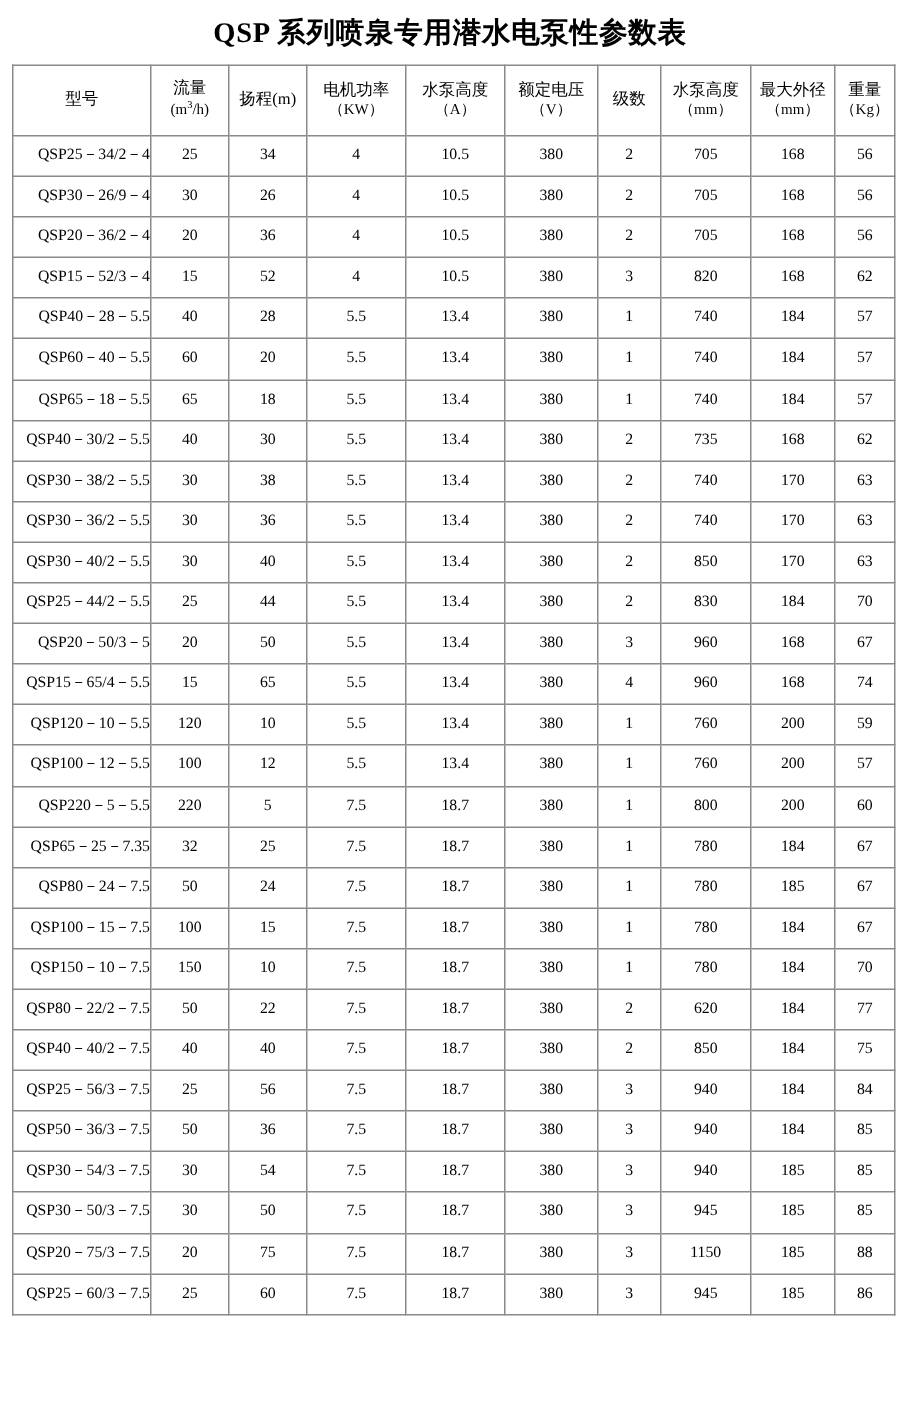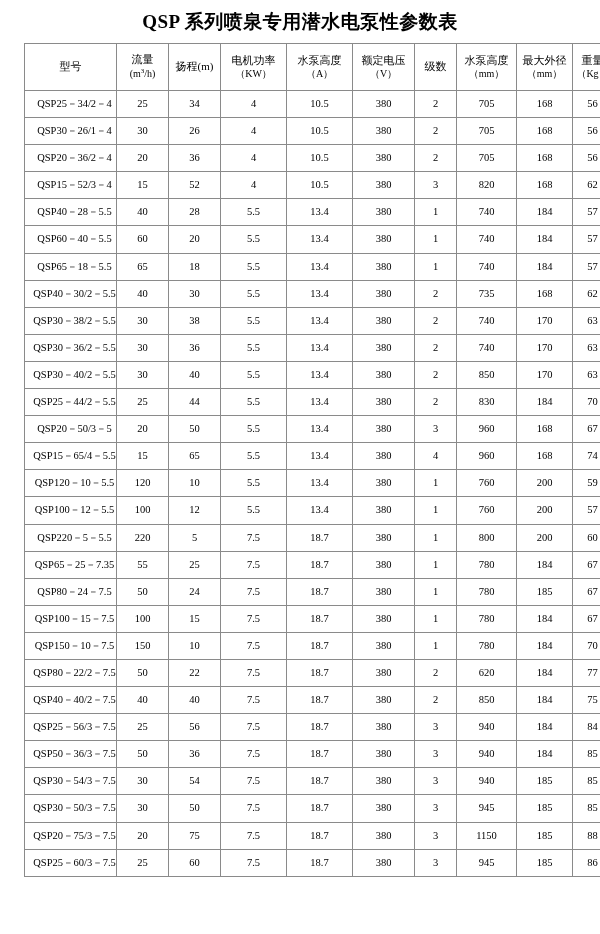--- a/index.html
+++ b/index.html
@@ -11,21 +11,21 @@
     width: 600px;
     height: 934px;
     font-family: "Liberation Serif", "DejaVu Serif", serif;
     color: #000000;
     overflow: hidden;
   }
   .page {
     width: 600px;
     height: 934px;
     box-sizing: border-box;
-    padding: 0 24px;
+    padding: 0 8px;
     position: relative;
   }
   .title {
     text-align: center;
     font-size: 19px;
     font-weight: bold;
     letter-spacing: 0.5px;
     padding-top: 9px;
     padding-bottom: 8px;
     font-family: "Liberation Serif", "DejaVu Serif", serif;
@@ -50,21 +50,21 @@
     height: 46px;
     font-weight: normal;
     font-size: 11px;
   }
   table.spec tbody td {
     height: 26.1px;
     font-size: 10.5px;
   }
   table.spec tbody td.model {
     font-size: 10.5px;
-    text-align: center;
+    text-align: right;
     padding-left: 8px;
   }
   .hdr-two-line {
     display: block;
     line-height: 1.25;
   }
   .hdr-sub {
     display: block;
     font-size: 10px;
     line-height: 1.25;
@@ -152,21 +152,21 @@
           <td>34</td>
           <td>4</td>
           <td>10.5</td>
           <td>380</td>
           <td>2</td>
           <td>705</td>
           <td>168</td>
           <td>56</td>
         </tr>
         <tr>
-          <td class="model">QSP30－26/1－4</td>
+          <td class="model">QSP30－26/9－4</td>
           <td>30</td>
           <td>26</td>
           <td>4</td>
           <td>10.5</td>
           <td>380</td>
           <td>2</td>
           <td>705</td>
           <td>168</td>
           <td>56</td>
         </tr>
@@ -345,21 +345,21 @@
           <td>7.5</td>
           <td>18.7</td>
           <td>380</td>
           <td>1</td>
           <td>800</td>
           <td>200</td>
           <td>60</td>
         </tr>
         <tr>
           <td class="model">QSP65－25－7.35</td>
-          <td>55</td>
+          <td>32</td>
           <td>25</td>
           <td>7.5</td>
           <td>18.7</td>
           <td>380</td>
           <td>1</td>
           <td>780</td>
           <td>184</td>
           <td>67</td>
         </tr>
         <tr>

